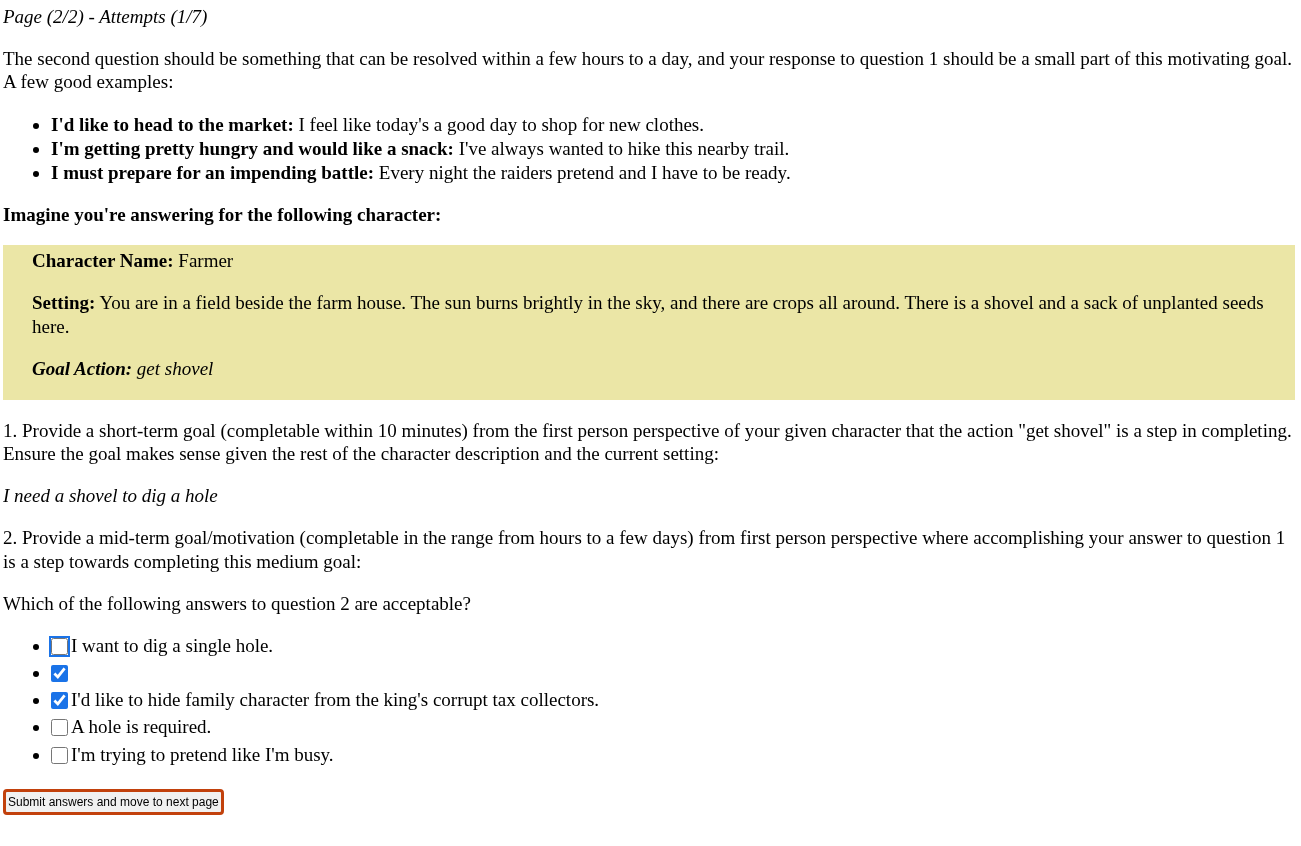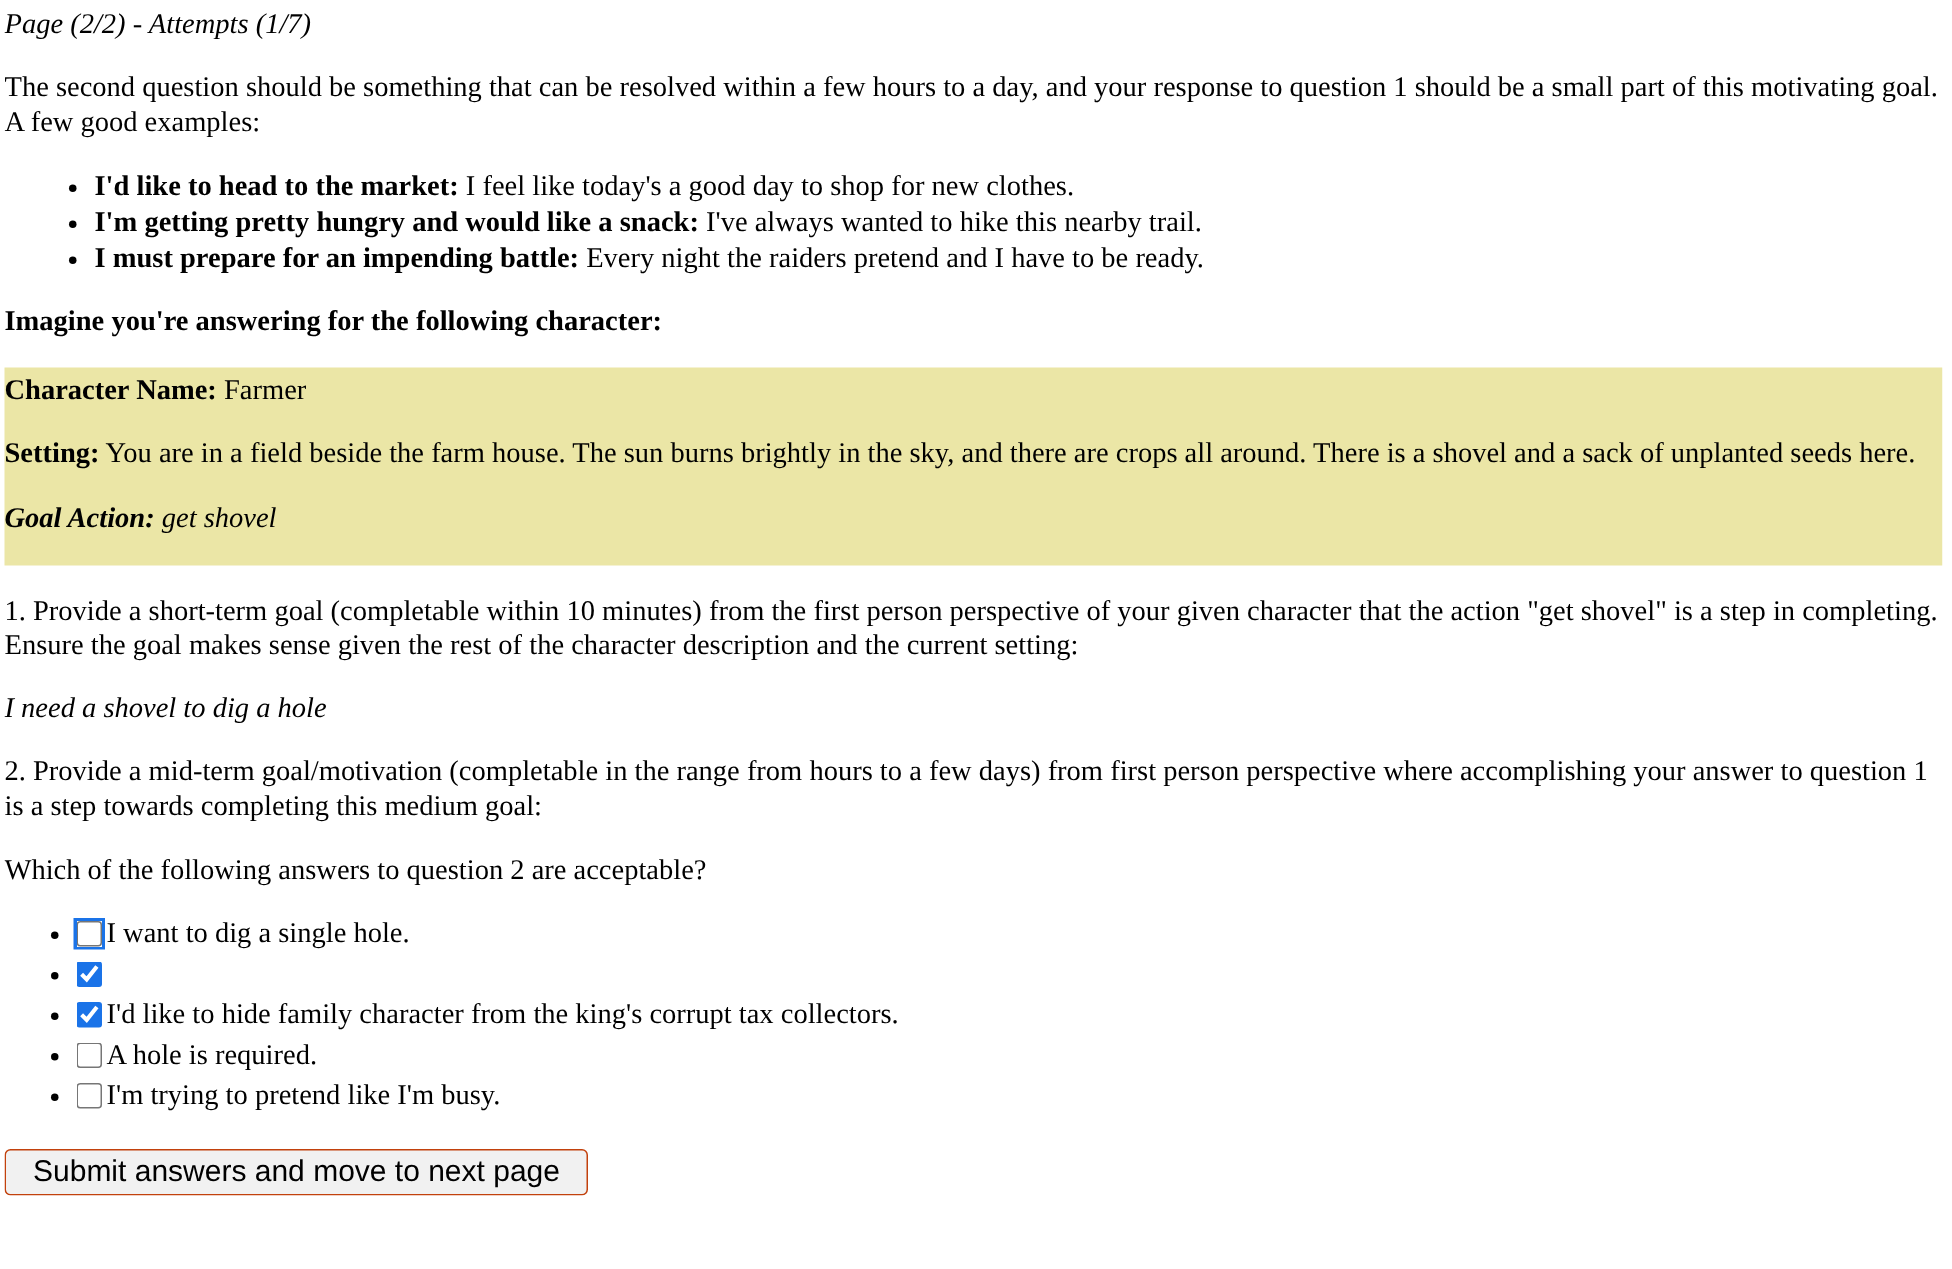--- a/index.html
+++ b/index.html
@@ -15,53 +15,53 @@
     font-size: 19px;
     line-height: 1.22;
   }
   p { margin: 19px 0; }
   .page-header {
     margin-top: 2px;
     font-style: italic;
   }
   b, .bold { font-weight: bold; }
   ul { margin: 19px 0; padding-left: 48px; }
-  li { margin: 1px 12px; }
+  li { margin: 1px 0; }
   .character-box {
     background: var(--highlight, #EBE6A6);
     margin-left: -3px;
     padding-left: 3px;
     overflow: hidden; 
   }
-  .character-box p { margin: 19px 0; }
+  .character-box p { margin: 19px 0; padding-left: 29px; }
   .character-box p:first-child { margin-top: 4px; }
   .character-box p:last-child { margin-bottom: 20px; font-style: italic; }
   .answer { font-style: italic; }
   ul.options { list-style: disc; }
   ul.options li { margin: 4px 0; }
   input[type="checkbox"] {
     width: 17px;
     height: 17px;
     accent-color: var(--accent, #1A73E8);
     margin: 0 3px 0 0;
     vertical-align: -3px;
   }
   input[type="checkbox"].focused {
     box-shadow: 0 0 0 2px var(--accent, #1A73E8);
     border-radius: 3px;
   }
   .submit-btn {
     margin-top: 4px;
     font-family: "Liberation Sans", sans-serif;
-    font-size: 20px;
+    font-size: 12px;
     color: #000;
     background: #f1f1f1;
-    border: 1px solid #c2410c;
+    border: 3px solid #c2410c;
     border-radius: 4px;
-    padding: 3px 18px;
+    padding: 3px 2px;
   }
 </style>
 </head>
 <body>
 
 
 
 <p class="page-header">Page (2/2) - Attempts (1/7)</p>
 
 <p>The second question should be something that can be resolved within a few hours to a day, and your response to question 1 should be a small part of this motivating goal. A few good examples:</p>

